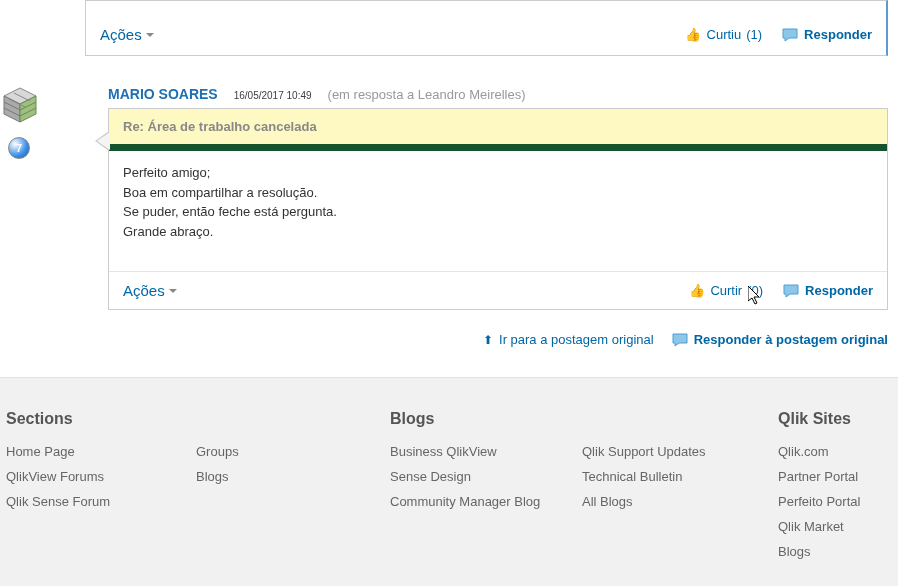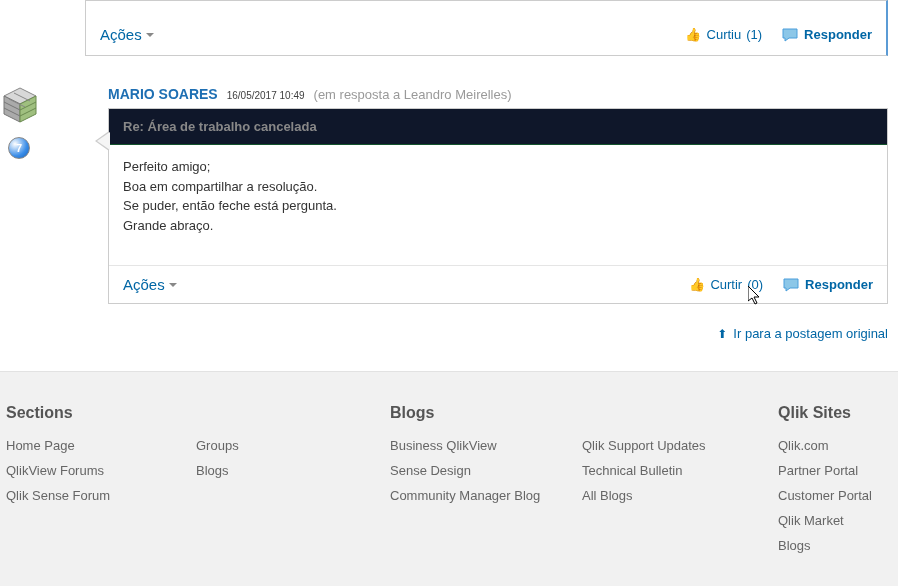--- a/index.html
+++ b/index.html
@@ -17,29 +17,29 @@
 .like-btn .count { color: #0066a5; }
 .thumb-icon { color: #d88b00; font-size: 13px; }
 .reply-btn { display: inline-flex; align-items: center; gap: 6px; color: #0066a5; font-weight: bold; cursor: pointer; }
 .bubble-icon { width: 16px; height: 14px; }
 
 .reply-post { margin-top: 30px; margin-left: 48px; margin-right: 10px; position: relative; }
 .avatar-col { position: absolute; left: -48px; top: 0; width: 52px; }
 .avatar-cube { width: 40px; height: 40px; }
 .level-badge { margin-top: 8px; width: 22px; height: 22px; border-radius: 50%; background: radial-gradient(circle at 30% 30%, #fff, #3a8de8 60%, #1560b8); color: #fff; font-size: 11px; font-weight: bold; display: flex; align-items: center; justify-content: center; border: 1px solid #888; margin-left: 8px; }
 
-.reply-header { margin-left: 60px; padding-bottom: 6px; display: flex; align-items: baseline; gap: 9px; flex-wrap: wrap; }
+.reply-header { margin-left: 60px; padding-bottom: 6px; display: flex; align-items: baseline; gap: 16px; flex-wrap: wrap; }
 .author-name { color: #1e6fb3; font-weight: bold; font-size: 14px; }
 .timestamp { color: #404040; font-size: 10px; }
 .in-reply-to { color: #999; font-size: 13px; }
 
 .reply-box { margin-left: 60px; border: 1px solid #ccc; position: relative; }
 .reply-box::before { content: ""; position: absolute; top: 22px; left: -14px; border-top: 10px solid transparent; border-bottom: 10px solid transparent; border-right: 14px solid #ccc; }
 .reply-box::after { content: ""; position: absolute; top: 23px; left: -12px; border-top: 9px solid transparent; border-bottom: 9px solid transparent; border-right: 13px solid #f5f5f5; }
-.reply-title-bar { background: #0f172a; padding: 10px 14px; color: #888; font-weight: bold; font-size: 13px; border-bottom: 1px solid #14532d; }
+.reply-title-bar { background: #fef9c3; padding: 10px 14px; color: #888; font-weight: bold; font-size: 13px; border-bottom: 7px solid #14532d; }
 .reply-body { padding: 12px 14px 30px; font-size: 13px; line-height: 1.5; color: #333; }
 .reply-footer { display: flex; align-items: center; padding: 10px 14px; border-top: 1px solid #e5e5e5; }
 
 .thread-footer-links { margin: 22px 10px 30px 0; text-align: right; display: flex; justify-content: flex-end; align-items: center; gap: 18px; }
 .go-original { color: #0066a5; display: inline-flex; align-items: center; gap: 6px; cursor: pointer; }
 .respond-original { color: #0066a5; font-weight: bold; display: inline-flex; align-items: center; gap: 6px; cursor: pointer; }
 .up-arrow { color: #0066a5; font-size: 12px; }
 
 .footer { background: #f1f1f1; border-top: 1px solid #e2e2e2; padding: 32px 0 30px 0; }
 .footer-inner { display: flex; padding: 0 6px; }
@@ -135,20 +135,26 @@
         </span>
       </div>
     </div>
   </div>
 
   <div class="thread-footer-links">
     <a class="go-original">
       <span class="up-arrow">⬆</span>
       <span>Ir para a postagem original</span>
     </a>
+    <a class="respond-original">
+      <svg class="bubble-icon" viewBox="0 0 16 14">
+          <path fill="#8cc7e8" stroke="#4a9edb" d="M1 1h14v9H7l-4 3v-3H1z"></path>
+        </svg>
+      <span>Responder à postagem original</span>
+    </a>
   </div>
 
   <svg class="cursor-img" style="left:748px; top:286px;" viewBox="0 0 14 20">
     <path d="M0 0 L0 15 L4 12 L7 18 L9 17 L6 11 L11 11 Z" fill="#fff" stroke="#000" stroke-width="1"></path>
   </svg>
 
 </div>
 
 <div class="footer">
   <div class="footer-inner">
@@ -172,18 +178,18 @@
     <div class="footer-block blogs2">
       <div class="footer-heading hidden">.</div>
       <a class="footer-link">Qlik Support Updates</a>
       <a class="footer-link">Technical Bulletin</a>
       <a class="footer-link">All Blogs</a>
     </div>
     <div class="footer-block qliksites">
       <div class="footer-heading">Qlik Sites</div>
       <a class="footer-link">Qlik.com</a>
       <a class="footer-link">Partner Portal</a>
-      <a class="footer-link">Customer Portal</a>
+      <a class="footer-link">Perfeito Portal</a>
       <a class="footer-link">Qlik Market</a>
       <a class="footer-link">Blogs</a>
     </div>
   </div>
 </div>
 
 </body></html>

